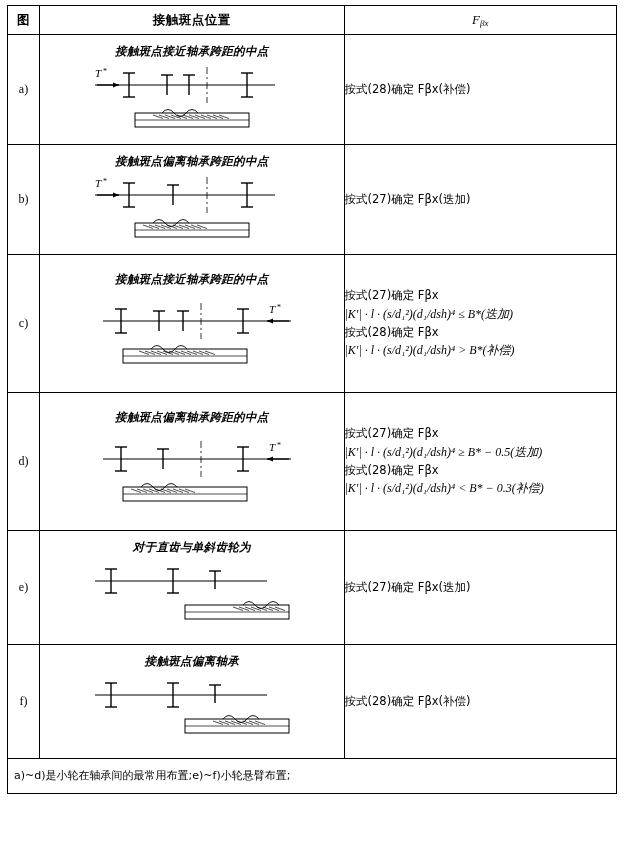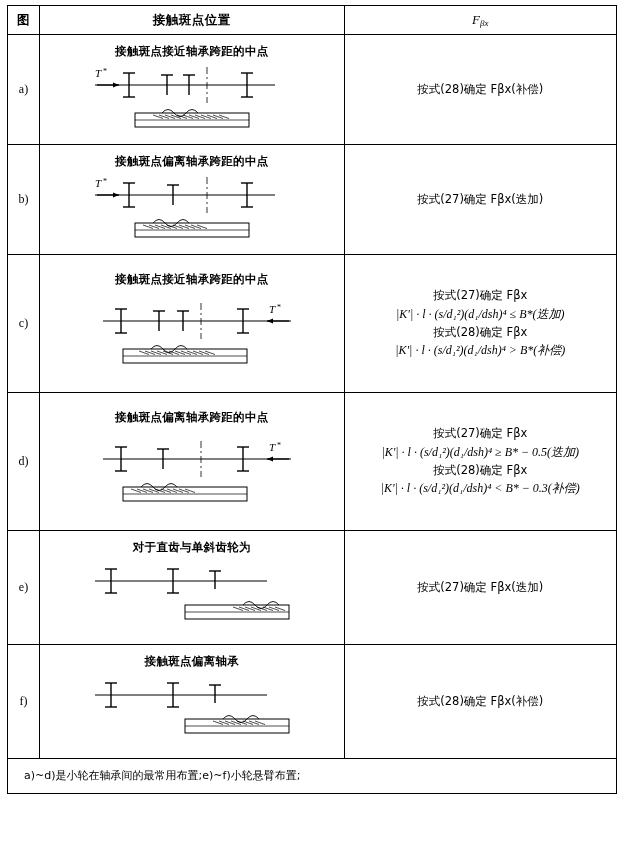--- a/index.html
+++ b/index.html
@@ -54,43 +54,44 @@
   .pos-cell {
     padding: 6px 0 4px 0;
     text-align: center;
   }
   .pos-title {
     font-family: "DejaVu Sans", sans-serif;
     font-weight: bold;
     font-size: 11.5px;
     letter-spacing: 0.3px;
     margin-bottom: 4px;
+    font-style: italic;
   }
   .diagram {
     display: block;
     margin: 0 auto;
   }
 
   .fjb-cell {
     padding: 6px 6px 6px 8px;
     font-size: 12px;
     line-height: 1.55;
     vertical-align: middle;
   }
   .fjb-cell .cn { font-family: "DejaVu Sans", sans-serif; font-size: 11.5px; }
   .fjb-cell .it { font-style: italic; font-family: "Liberation Serif", serif; }
-  .fjb-line { white-space: nowrap; text-align: center; }
+  .fjb-line { white-space: nowrap; }
 
   .notes {
     width: 610px;
     margin: 0 0 0 7px;
     border: 1px solid #000;
     border-top: none;
     box-sizing: border-box;
-    padding: 7px 10px 8px 16px;
+    padding: 7px 10px 8px 6px;
     font-family: "DejaVu Sans", sans-serif;
     font-size: 11px;
     line-height: 1.75;
   }
   .notes .ln { white-space: nowrap; }
 
   
   .r-a { height: 110px; }
   .r-b { height: 110px; }
   .r-c { height: 138px; }

